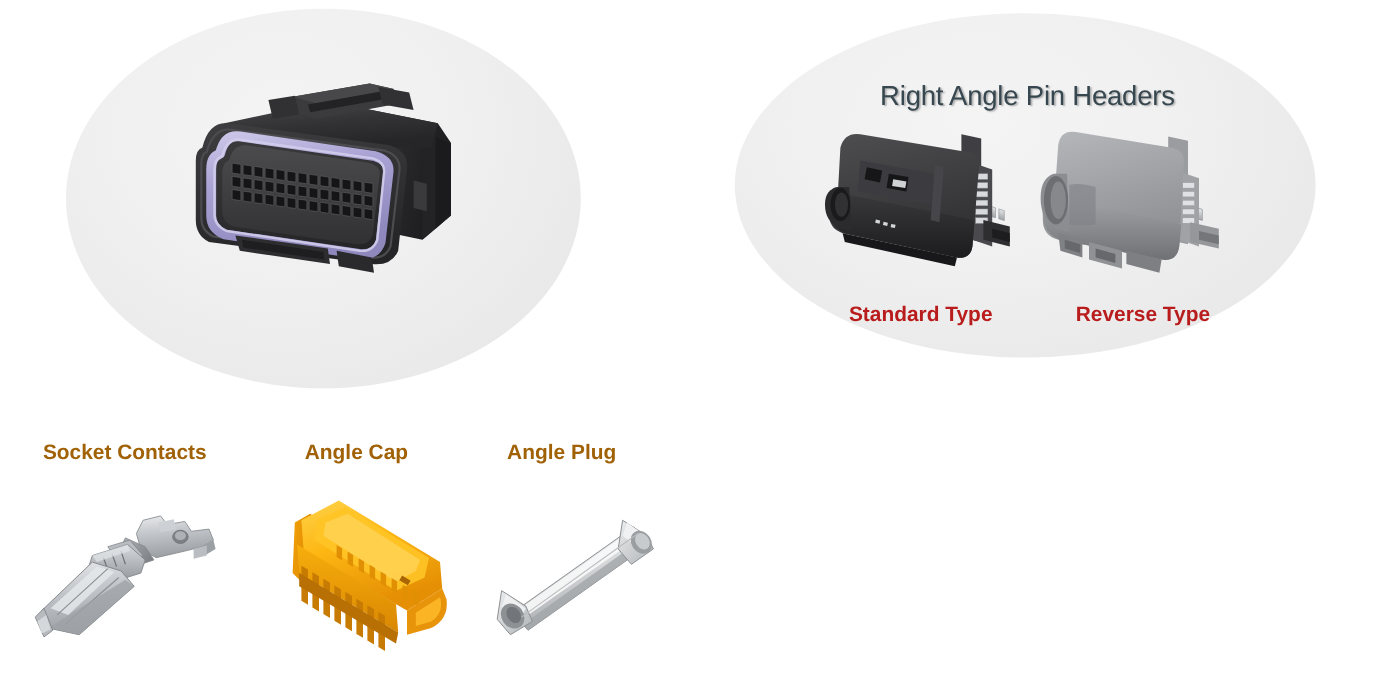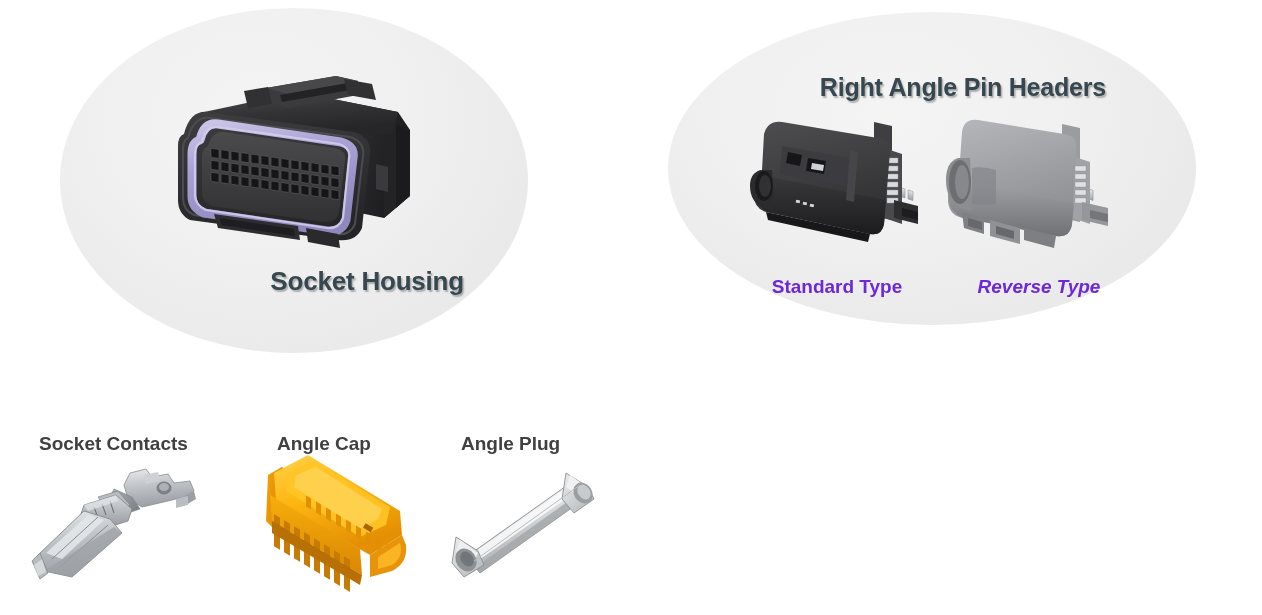--- a/index.html
+++ b/index.html
@@ -27,54 +27,53 @@
     position: absolute;
     border-radius: 50%;
     background: radial-gradient(ellipse at 42% 32%, #f4f4f4 0%, #f0f0f0 42%, #e9e9e9 78%, #e3e3e3 100%);
   }
   #ellipse-left  { left: 60px;  top: 8px;  width: 468px; height: 345px; }
   #ellipse-right { left: 668px; top: 12px; width: 528px; height: 313px; }
 
   
   .group-title {
     position: absolute;
-    text-align: right;
-    font-weight: bold;
+    text-align: center;
+    font-weight: normal;
     color: #37474f;
     letter-spacing: -0.2px;
     text-shadow: 1.5px 1.5px 1.5px rgba(150,150,150,0.75);
     white-space: nowrap;
   }
   #title-socket-housing {
     left: 124px; top: 266px; width: 340px;
     font-size: 26px;
   }
   #title-pin-headers {
     left: 762px; top: 73px; width: 344px;
     font-size: 25px;
   }
 
   .sub-label {
     position: absolute;
     text-align: center;
     font-weight: bold;
     font-size: 19px;
-    color: #6d28d9;
+    color: #b91c1c;
     white-space: nowrap;
   }
   #label-standard-type { left: 742px; top: 276px; width: 190px; }
-  #label-reverse-type  { left: 948px; top: 276px; width: 182px; font-style: italic; }
+  #label-reverse-type  { left: 948px; top: 276px; width: 182px; }
 
   .item-label {
     position: absolute;
     font-weight: bold;
     font-size: 19px;
-    color: #404040;
+    color: #a16207;
     white-space: nowrap;
-    margin-top: 32px;
   }
   #label-socket-contacts { left: 39px;  top: 401px; }
   #label-front-cap       { left: 277px; top: 401px; }
   #label-dummy-plug      { left: 461px; top: 401px; }
 
   
   .art { position: absolute; }
   #art-socket-housing { left: 148px; top: 68px;  width: 310px; height: 190px; }
   #art-standard-type  { left: 742px; top: 108px; width: 200px; height: 160px; }
   #art-reverse-type   { left: 938px; top: 108px; width: 200px; height: 160px; }
@@ -193,21 +192,20 @@
       </g>
 
       <path d="M66 146 L150 158 L152 172 L70 160 Z" fill="#2d2d30"></path>
       <path d="M72 150 L146 161 L147 168 L73 157 Z" fill="#1e1e20"></path>
       <path d="M158 160 L190 166 L192 180 L160 174 Z" fill="#2a2a2c"></path>
 
       <path d="M228 96 L240 99 L240 124 L228 121 Z" fill="#3a3a3d"></path>
     </svg>
   </div>
 
-  <div class="group-title" id="title-socket-housing">Socket Housing</div>
 
   <div class="ellipse" id="ellipse-right"></div>
 
   <div class="group-title" id="title-pin-headers">Right Angle Pin Headers</div>
 
   <div class="art" id="art-standard-type">
     <svg width="200" height="160" viewBox="0 0 200 160" xmlns="http://www.w3.org/2000/svg">
       <defs>
         <linearGradient id="stTop" x1="0" y1="0" x2="0.3" y2="1">
           <stop offset="0%" stop-color="#4e4e51"></stop>

